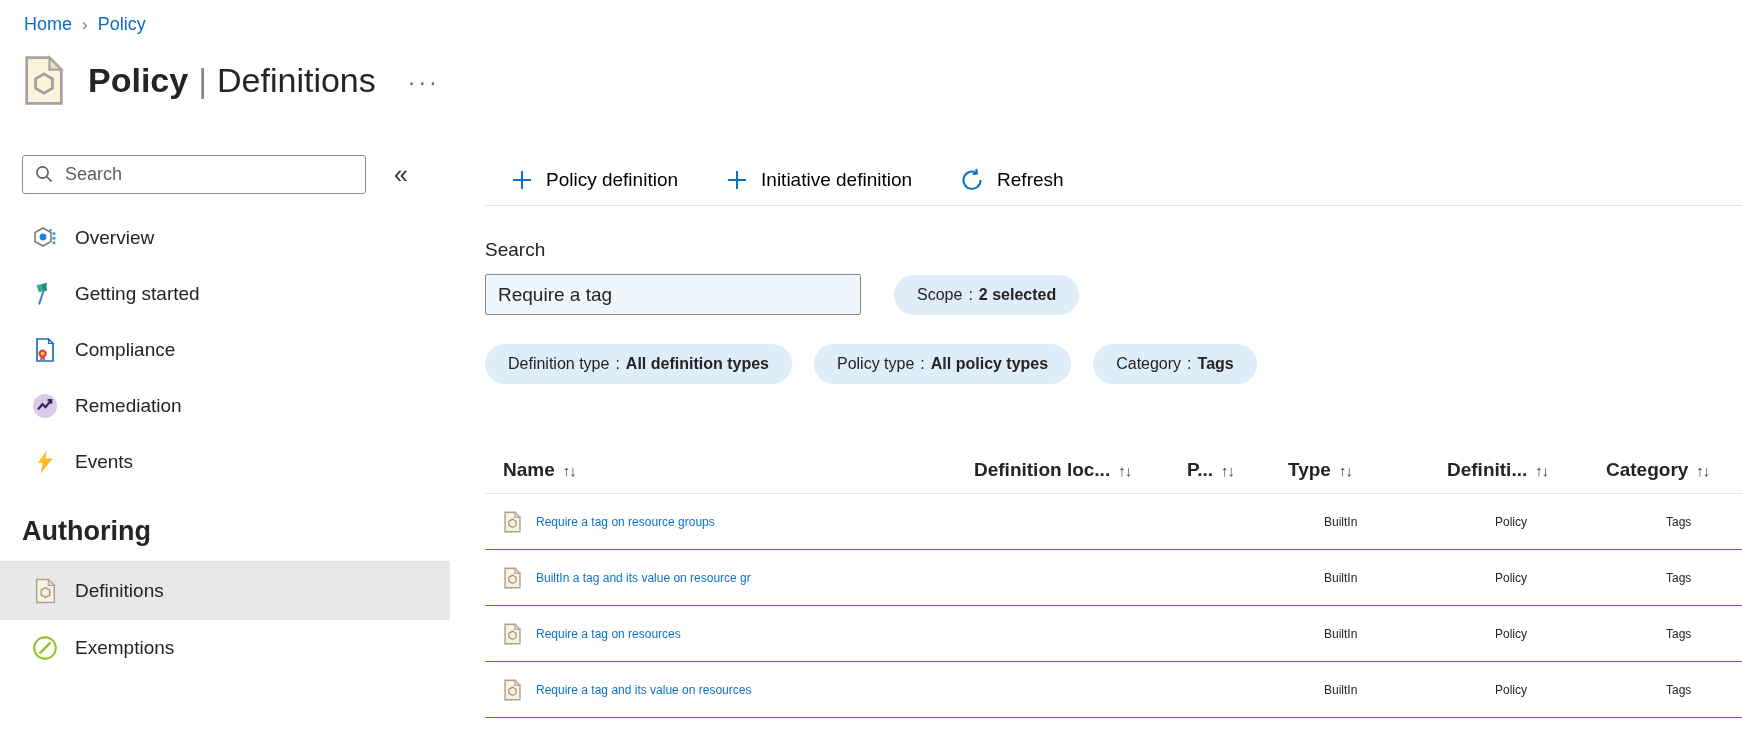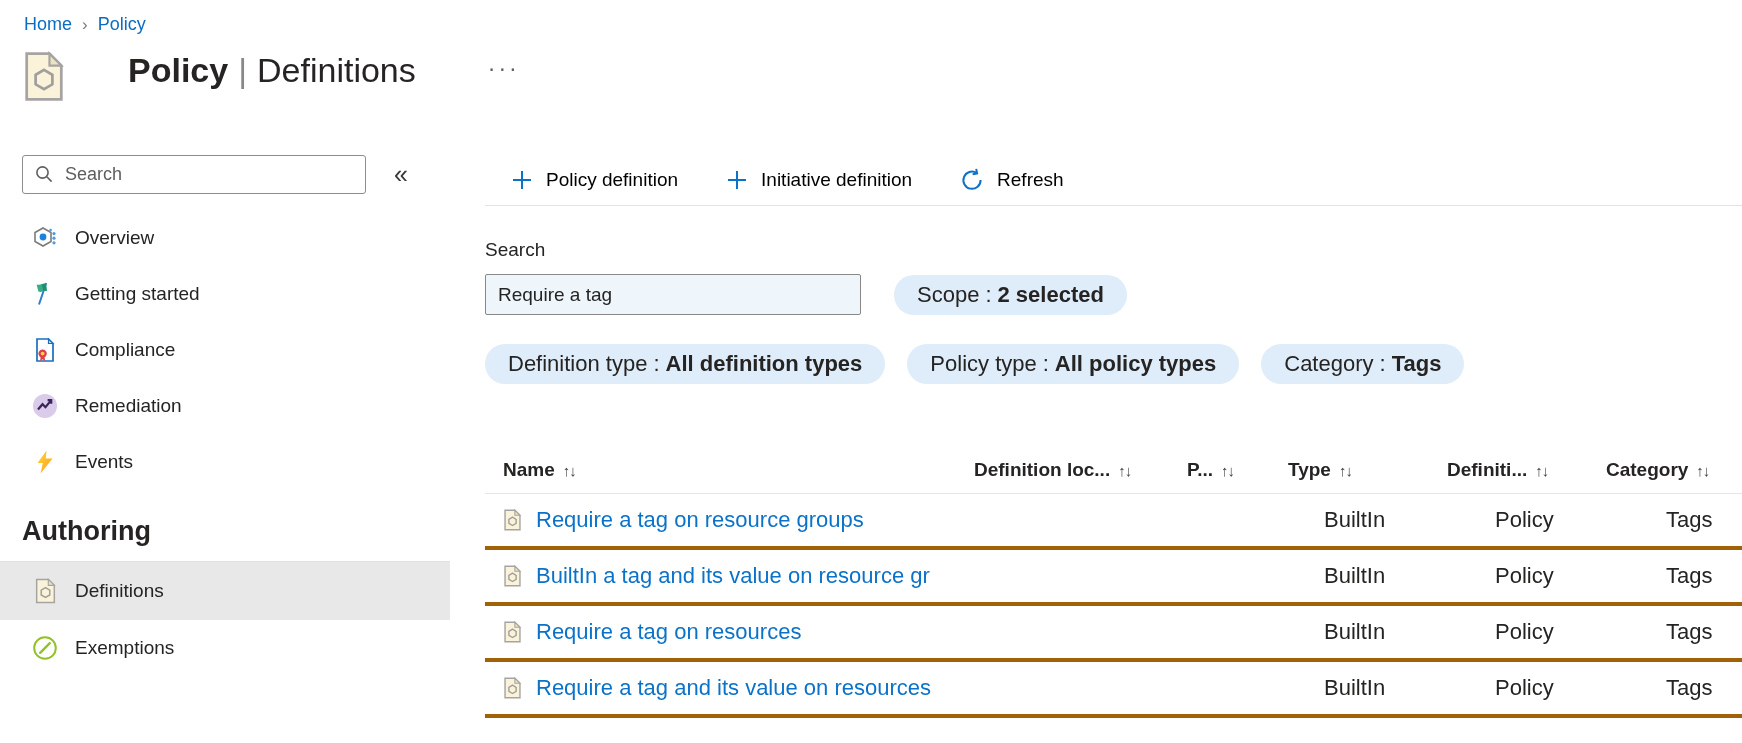--- a/index.html
+++ b/index.html
@@ -6,21 +6,21 @@
   body {
     width: 1742px; height: 743px; overflow: hidden;
     background: #fff; color: #252423;
     font-family: "Liberation Sans", sans-serif;
   }
   
   .breadcrumb { display:flex; align-items:center; gap:10px; padding:14px 0 0 24px; font-size:18px; }
   .crumb { color:#0b6cc4; cursor:pointer; }
   .crumb-sep { color:#7a7a78; font-size:17px; padding-top:1px; }
   
-  .page-header { display:flex; margin:16px 0 0 22px; height:58px;gap:40px; }
+  .page-header { display:flex; align-items:center; margin:16px 0 0 22px; height:58px; }
   .title-icon svg { width:44px; height:51px; display:block; }
   .page-title { font-size:34px; margin-left:22px; white-space:nowrap; }
   .title-primary { font-weight:700; }
   .title-divider { color:#8a8886; font-weight:400; margin:0 10px; }
   .title-secondary { font-weight:400; }
   .more-dots { margin-left:32px; color:#5f5e5c; font-size:23px; letter-spacing:3px; cursor:pointer; padding-top:4px; }
   
   .layout { display:flex; margin-top:46px; align-items:flex-start; }
   
   .sidebar { width:450px; flex:none; }
@@ -52,35 +52,35 @@
   .filters { margin-left:35px; }
   .filters-label { margin-top:33px; font-size:19px; }
   .filter-row-1 { margin-top:13px; display:flex; align-items:center; }
   .filter-search {
     width:376px; height:41px; background:#eef5fb; border:1px solid #8a8886; border-radius:2px;
     font-size:19px; padding:0 12px; color:#252423; outline:none;
     font-family:"Liberation Sans", sans-serif;
   }
   .pill {
     height:40px; border-radius:20px; background:#dfecf9; display:inline-flex; align-items:center;
-    padding:0 23px; font-size:22px; gap:6px; cursor:pointer; white-space:nowrap; color:#252423;
+    padding:0 23px; font-size:16px; gap:6px; cursor:pointer; white-space:nowrap; color:#252423;
   }
   .pill .value { font-weight:700; }
   .pill-scope { margin-left:33px; }
   .filter-row-2 { margin-top:29px; display:flex; gap:22px; }
   
   .table { margin-left:35px; margin-top:62px; }
   .thead, .trow {
     display:grid; grid-template-columns:471px 213px 101px 159px 159px 1fr;
     padding-left:18px; align-items:center;
   }
   .thead { height:48px; border-bottom:1px solid #e8e6e4; }
   .th { display:flex; align-items:center; gap:8px; font-weight:700; font-size:19px; white-space:nowrap; cursor:pointer; }
   .sort { font-size:15px; color:#474543; letter-spacing:-1px; font-weight:400; padding-top:2px; }
-  .trow { height:56px; border-bottom:4px solid #a16207; font-size:22px;gap:12px; }
+  .trow { height:56px; border-bottom:1px solid #a16207; font-size:12px;gap:12px; }
   .name-cell { display:flex; align-items:center; gap:14px; overflow:hidden; padding-right:20px; }
   .row-icon { width:19px; height:22px; flex:none; }
   .row-icon svg { width:19px; height:22px; display:block; }
   .row-link { color:#0b72c9; cursor:pointer; white-space:nowrap; overflow:hidden; }
   .cell { white-space:nowrap; overflow:hidden; }
 </style>
 </head>
 <body>
 
 <div class="breadcrumb">

